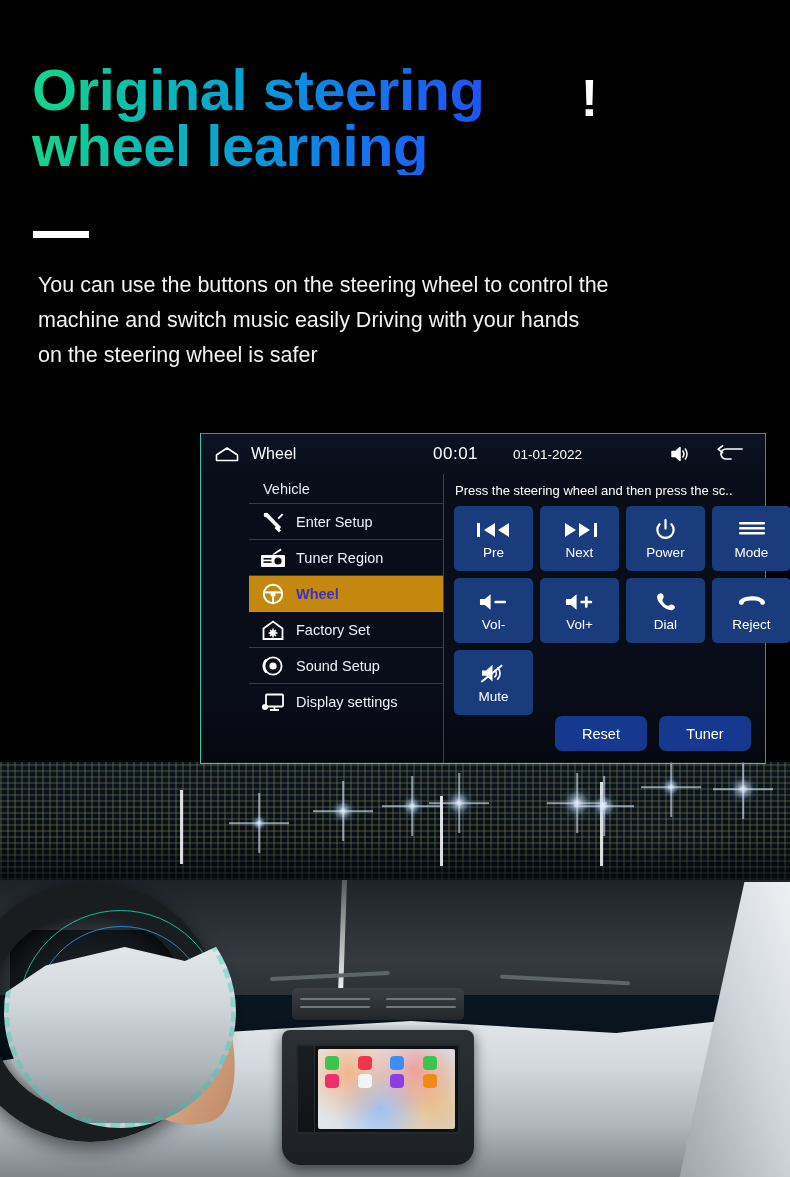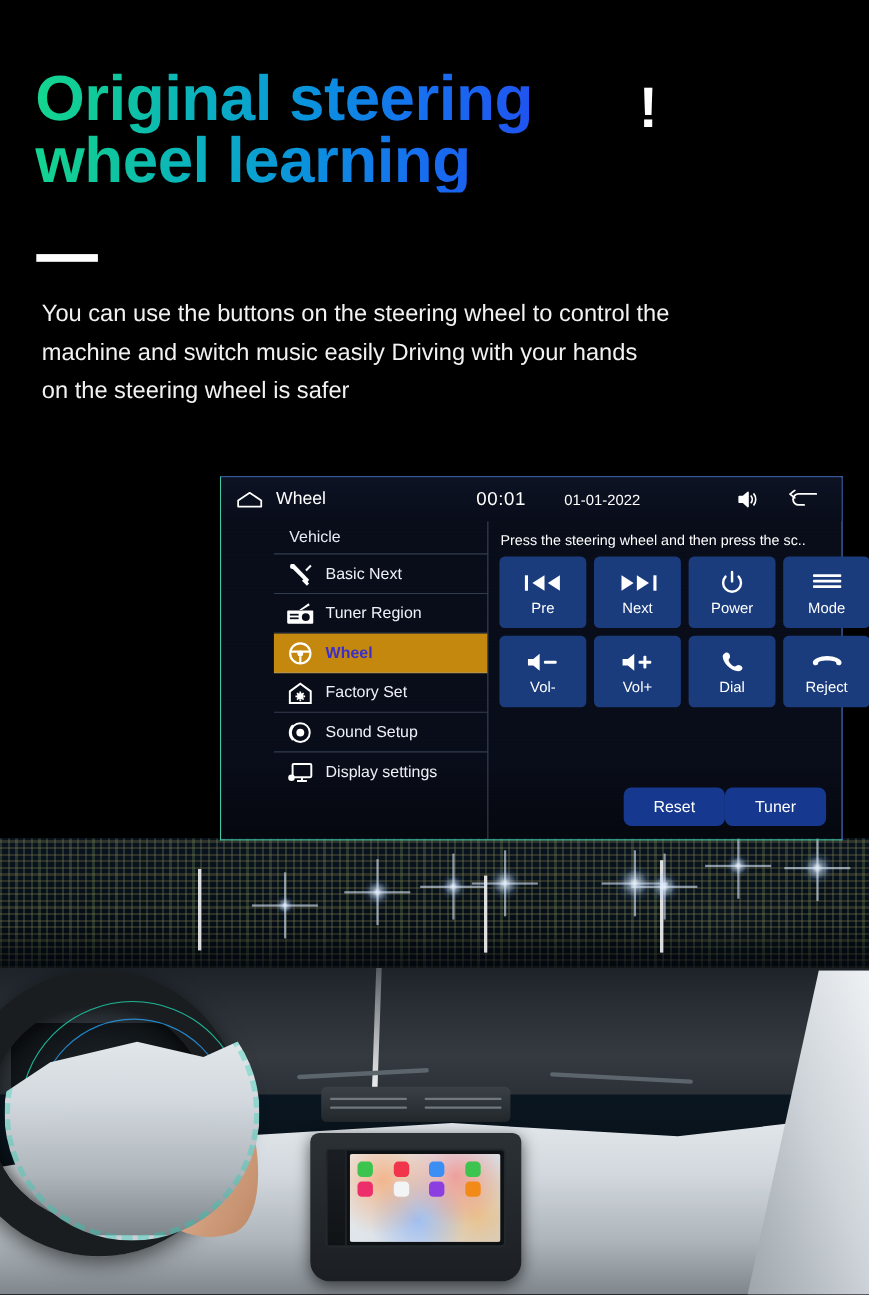--- a/index.html
+++ b/index.html
@@ -182,21 +182,21 @@
           text-overflow:clip; margin:1px 0 8px 1px; }
   .grid { display:grid; grid-template-columns:repeat(4,79px); gap:7px; }
   .key {
     height:65px; background:#1a3c7c; border-radius:5px;
     display:flex; flex-direction:column; align-items:center; justify-content:center; gap:3px;
     color:#fff;
   }
   .key .k-ico { height:24px; display:flex; align-items:center; justify-content:center; }
   .key .k-lbl { font-size:13.5px; }
 
-  .actions { margin-top:auto; display:flex; justify-content:flex-end; gap:0;
+  .actions { margin-top:auto; display:flex; justify-content:flex-end; gap:12px;
              padding:0 4px 12px 0; }
   .action { width:92px; height:35px; background:#16398f; border-radius:7px; color:#fff;
             font-size:14.5px; display:flex; align-items:center; justify-content:center; }
 </style>
 </head>
 <body>
 
 <div class="photo">
   <div class="sky"></div>
   <div class="skyline"></div>
@@ -321,21 +321,21 @@
 
       <div class="side-item">
         <span class="si-ico">
           <svg viewBox="0 0 24 22" width="24" height="22" fill="#ffffff">
             <path d="M3 2 L6.5 2 L20 16 L18 19 L4.5 5.5 Z"></path>
             <path d="M21 2.5 L16.5 7 L17.8 8.3 L22.3 3.8 Z"></path>
             <path d="M20 19.5 L15.5 15 L13.5 17 L18 21.5 Z"></path>
             <circle cx="5" cy="4" r="2.3"></circle>
           </svg>
         </span>
-        <span class="si-lbl">Basic Next</span>
+        <span class="si-lbl">Enter Setup</span>
       </div>
 
       <div class="side-item">
         <span class="si-ico">
           <svg viewBox="0 0 24 22" width="24" height="22" fill="#ffffff">
             <path d="M1 8 h22 a1 1 0 0 1 1 1 v10 a1 1 0 0 1 -1 1 h-22 a1 1 0 0 1 -1 -1 v-10 a1 1 0 0 1 1 -1 z"></path>
             <path d="M11 7.5 L19.5 1.5 L20.6 3.3 L13.5 7.5 Z"></path>
             <circle cx="17" cy="14" r="3.6" fill="#0a0e1a"></circle>
             <rect x="2.5" y="11" width="8" height="1.6" fill="#0a0e1a"></rect>
             <rect x="2.5" y="14.3" width="8" height="1.6" fill="#0a0e1a"></rect>
@@ -472,20 +472,31 @@
 
         <div class="key">
           <span class="k-ico">
             <svg viewBox="0 0 30 16" width="28" height="17" fill="#fff">
               <path d="M15 2.5 c-7 0-14 3-14 6.5 0 1.6 1.4 2.6 2.8 2.6 1.5 0 2.4-0.9 2.4-2.2 0-1.6 3.1-2.6 8.8-2.6 5.7 0 8.8 1 8.8 2.6 0 1.3 0.9 2.2 2.4 2.2 1.4 0 2.8-1 2.8-2.6 0-3.5-7-6.5-14-6.5 z"></path>
             </svg>
           </span>
           <span class="k-lbl">Reject</span>
         </div>
 
+        <div class="key">
+          <span class="k-ico">
+            <svg viewBox="0 0 28 22" width="26" height="22" fill="none" stroke="#fff" stroke-width="1.8" stroke-linecap="round">
+              <path d="M2 8 H6 L11.5 3 V17 L6 12 H2 Z" fill="#fff"></path>
+              <path d="M15 7 a5 5 0 0 1 0 7"></path>
+              <path d="M18 4.5 a8.5 8.5 0 0 1 0 12"></path>
+              <path d="M1 19 L22 2" stroke-width="2.1"></path>
+            </svg>
+          </span>
+          <span class="k-lbl">Mute</span>
+        </div>
       </div>
 
       <div class="actions">
         <div class="action">Reset</div>
         <div class="action">Tuner</div>
       </div>
     </div>
   </div>
 </div>
 

